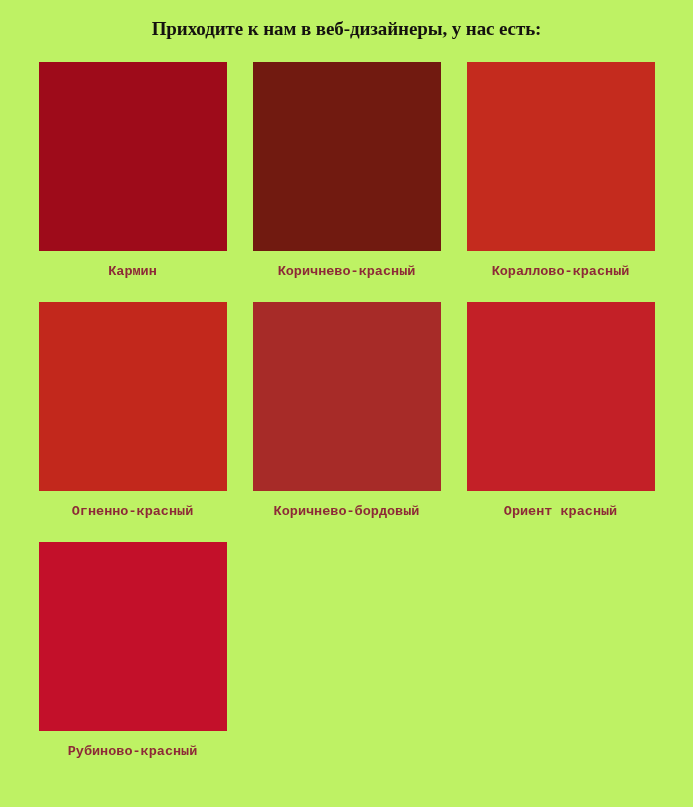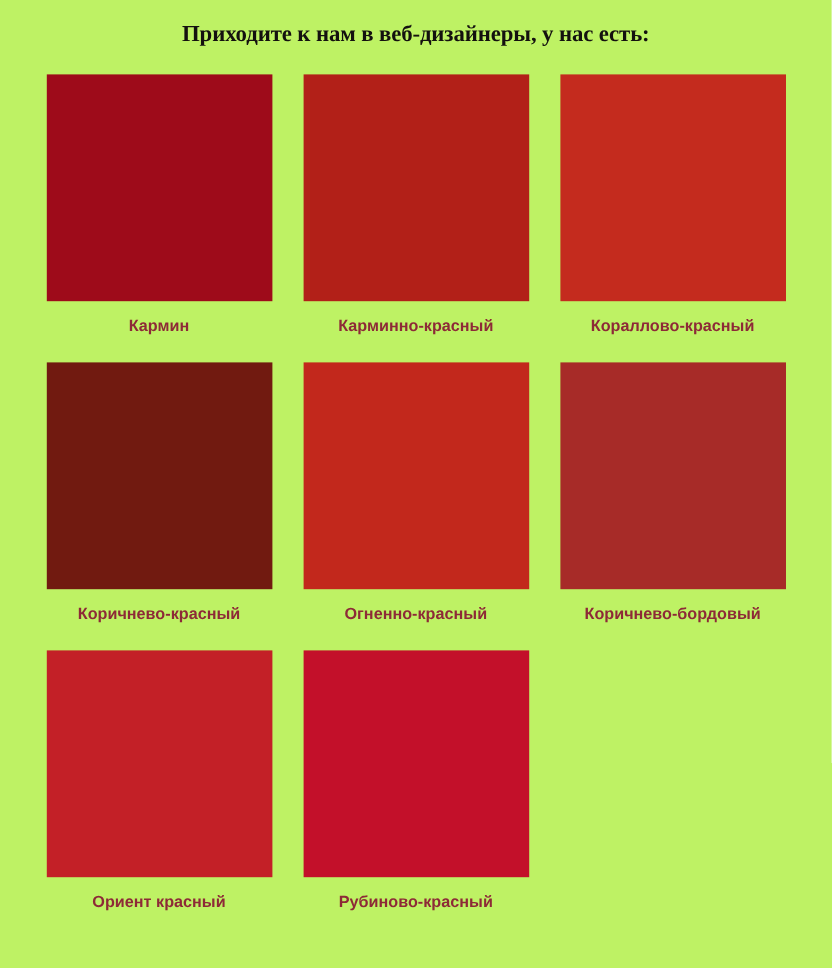--- a/index.html
+++ b/index.html
@@ -61,21 +61,21 @@
     width: 188px;
     height: 189px;
     display: block;
     box-sizing: border-box;
   }
 
   .swatch-label {
     display: block;
     width: 100%;
     text-align: center;
-    font-family: Liberation Sans, sans-serif;
+    font-family: Liberation Mono, monospace;
     font-size: 13.5px;
     font-weight: bold;
     color: #8d2a37;
     line-height: 1.2;
     padding-top: 13px;
     white-space: nowrap;
   }
 </style>
 </head>
 <body>
@@ -84,33 +84,29 @@
 
   <h1 class="page-title">Приходите к нам в веб-дизайнеры, у нас есть:</h1>
 
   <ul class="palette-grid">
 
     <li class="swatch-cell">
       <span class="swatch-chip" style="background-color:#9e0b1a;"></span>
       <span class="swatch-label" style="color: rgb(141, 42, 55);">Кармин</span>
     </li>
 
+
     <li class="swatch-cell">
-      <span class="swatch-chip" style="background-color:#b22018;"></span>
-      <span class="swatch-label" style="color: rgb(141, 42, 55);">Карминно-красный</span>
+      <span class="swatch-chip" style="background-color:#711a10;"></span>
+      <span class="swatch-label" style="color: rgb(141, 42, 55);">Коричнево-красный</span>
     </li>
 
     <li class="swatch-cell">
       <span class="swatch-chip" style="background-color:#c42b1e;"></span>
       <span class="swatch-label" style="color: rgb(141, 42, 55);">Кораллово-красный</span>
-    </li>
-
-    <li class="swatch-cell">
-      <span class="swatch-chip" style="background-color:#711a10;"></span>
-      <span class="swatch-label" style="color: rgb(141, 42, 55);">Коричнево-красный</span>
     </li>
 
     <li class="swatch-cell">
       <span class="swatch-chip" style="background-color:#c2281c;"></span>
       <span class="swatch-label" style="color: rgb(141, 42, 55);">Огненно-красный</span>
     </li>
 
     <li class="swatch-cell">
       <span class="swatch-chip" style="background-color:#a72b28;"></span>
       <span class="swatch-label" style="color: rgb(141, 42, 55);">Коричнево-бордовый</span>

